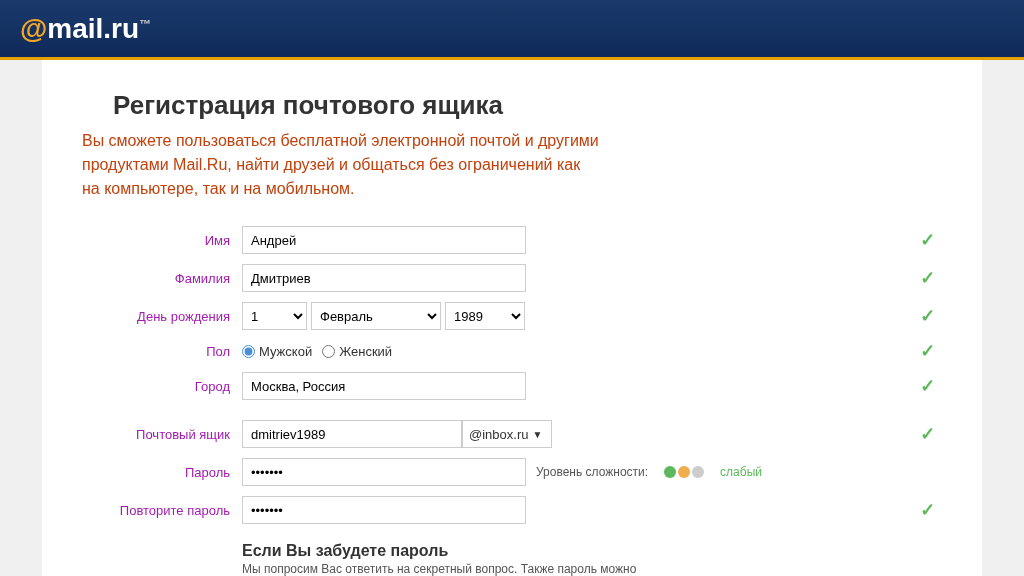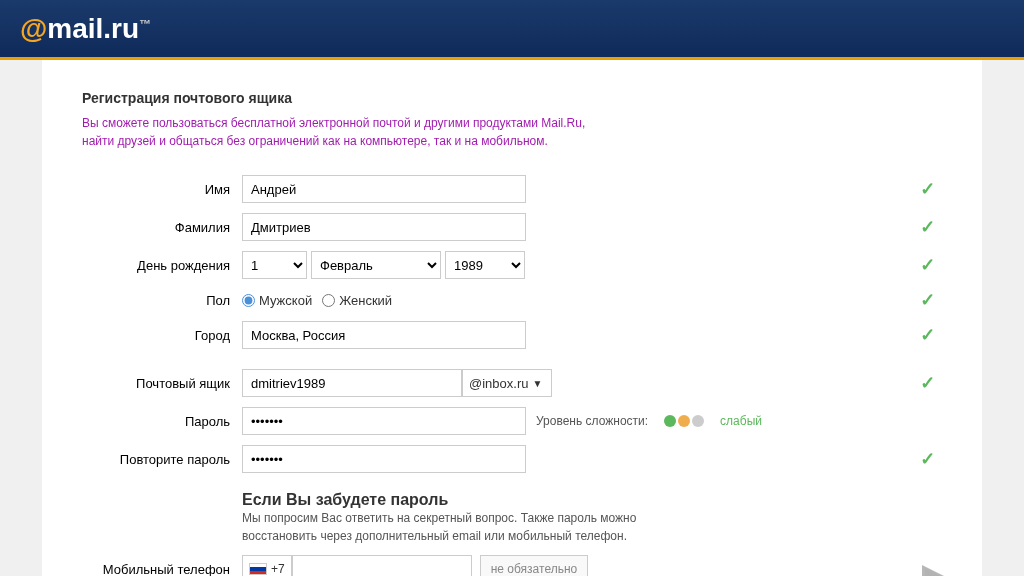--- a/index.html
+++ b/index.html
@@ -32,49 +32,50 @@
     .main-content {
       background: white;
       max-width: 940px;
       margin: 0 auto;
       padding: 20px 40px 40px 40px;
       min-height: 516px;
       position: relative;
     }
 
     .page-title {
-      font-size: 14px;
+      font-size: 26px;
       font-weight: bold;
       color: #333;
       margin-bottom: 8px;
       margin-top: 10px;
+      margin-left: 31px;
     }
 
     .page-description {
-      font-size: 12px;
-      color: #a21caf;
+      font-size: 16px;
+      color: #c2410c;
       margin-bottom: 25px;
       line-height: 1.5;
       max-width: 520px;
     }
 
     
     .form-table {
       width: 100%;
       border-collapse: collapse;
     }
 
     .form-table tr {
       margin-bottom: 8px;
     }
 
     .form-label {
       text-align: right;
       padding-right: 12px;
-      color: #000000;
+      color: #a21caf;
       font-size: 13px;
       white-space: nowrap;
       vertical-align: middle;
       width: 160px;
       padding-bottom: 10px;
     }
 
     .form-field {
       vertical-align: middle;
       padding-bottom: 10px;

